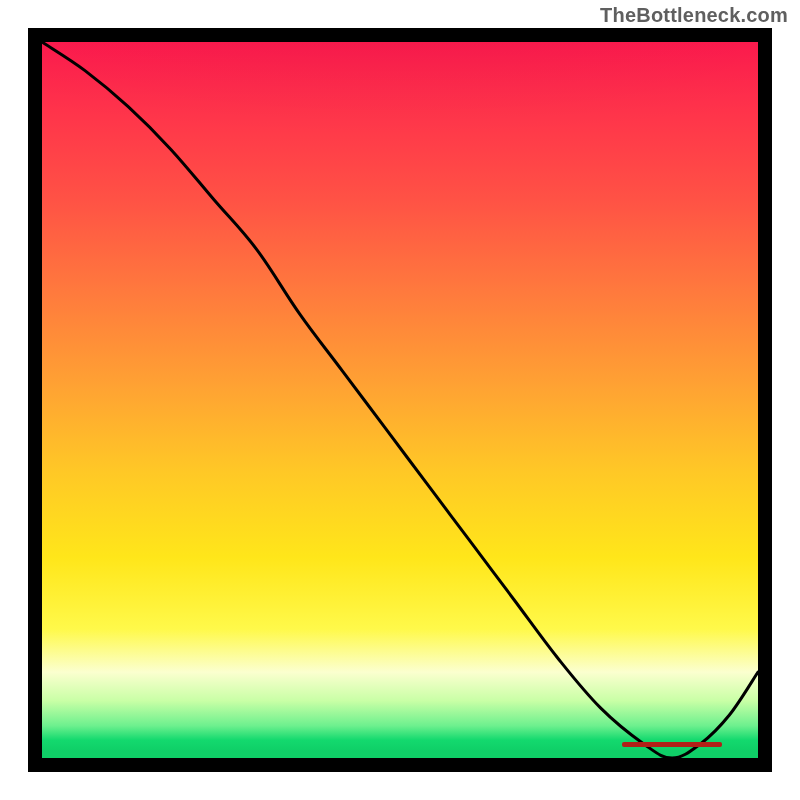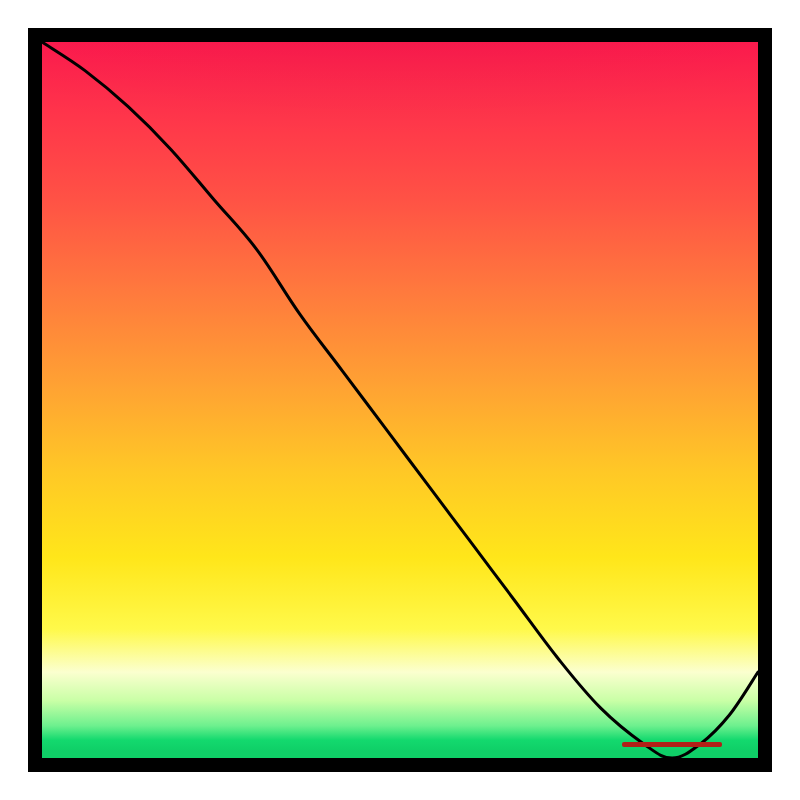--- a/index.html
+++ b/index.html
@@ -89,20 +89,21 @@
     color: #b22018;
     letter-spacing: 0.3px;
     text-transform: uppercase;
     white-space: nowrap;
   }
 </style>
 </head>
 <body>
 
 <div class="wrap">
+  <div class="attribution">TheBottleneck.com</div>
 
   <div class="plot">
     <div class="gradient"></div>
     <div class="inner-top-shade"></div>
 
     <svg class="curve" viewBox="0 0 716 716" preserveAspectRatio="none">
       <path id="bottleneck-path" fill="none" stroke="#000" stroke-width="3" stroke-linecap="round" stroke-linejoin="round" d="M 0.0 0.0 C 7.7 5.2, 27.5 17.0, 43.0 28.6 C 58.4 40.2, 70.5 50.3, 85.9 64.4 C 101.4 78.6, 113.4 90.6, 128.9 107.4 C 144.3 124.2, 156.4 139.5, 171.8 157.5 C 187.3 175.6, 199.3 187.0, 214.8 207.6 C 230.3 228.3, 242.3 250.2, 257.8 272.1 C 273.2 294.0, 285.3 308.7, 300.7 329.4 C 316.2 350.0, 328.2 366.0, 343.7 386.6 C 359.1 407.3, 371.2 423.3, 386.6 443.9 C 402.1 464.5, 414.1 480.6, 429.6 501.2 C 445.1 521.8, 457.1 537.9, 472.6 558.5 C 488.0 579.1, 500.1 596.4, 515.5 615.8 C 531.0 635.1, 543.0 650.4, 558.5 665.9 C 573.9 681.3, 588.6 692.7, 601.4 701.7 C 614.3 710.7, 619.8 716.0, 630.1 716.0 C 640.4 716.0, 648.4 709.4, 658.7 701.7 C 669.0 693.9, 677.0 685.9, 687.4 673.0 C 697.7 660.2, 710.8 637.8, 716.0 630.1"></path>
     </svg>
 
     <div class="min-label-group">

